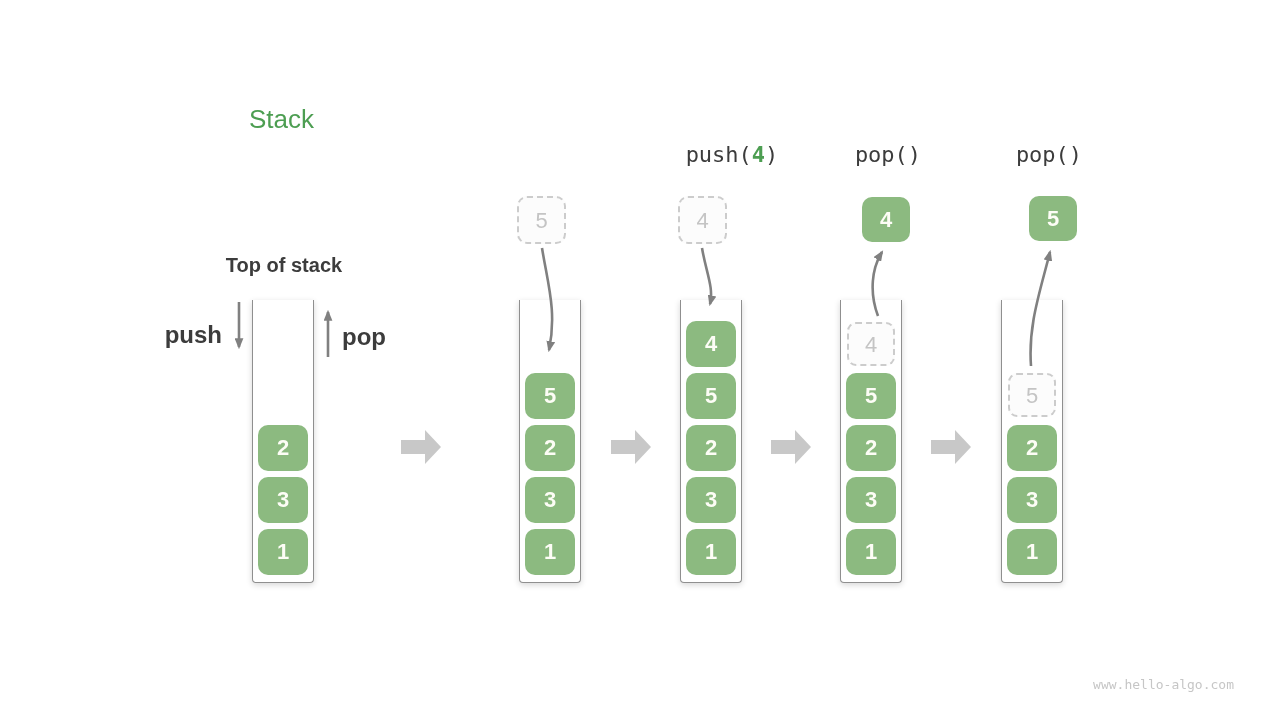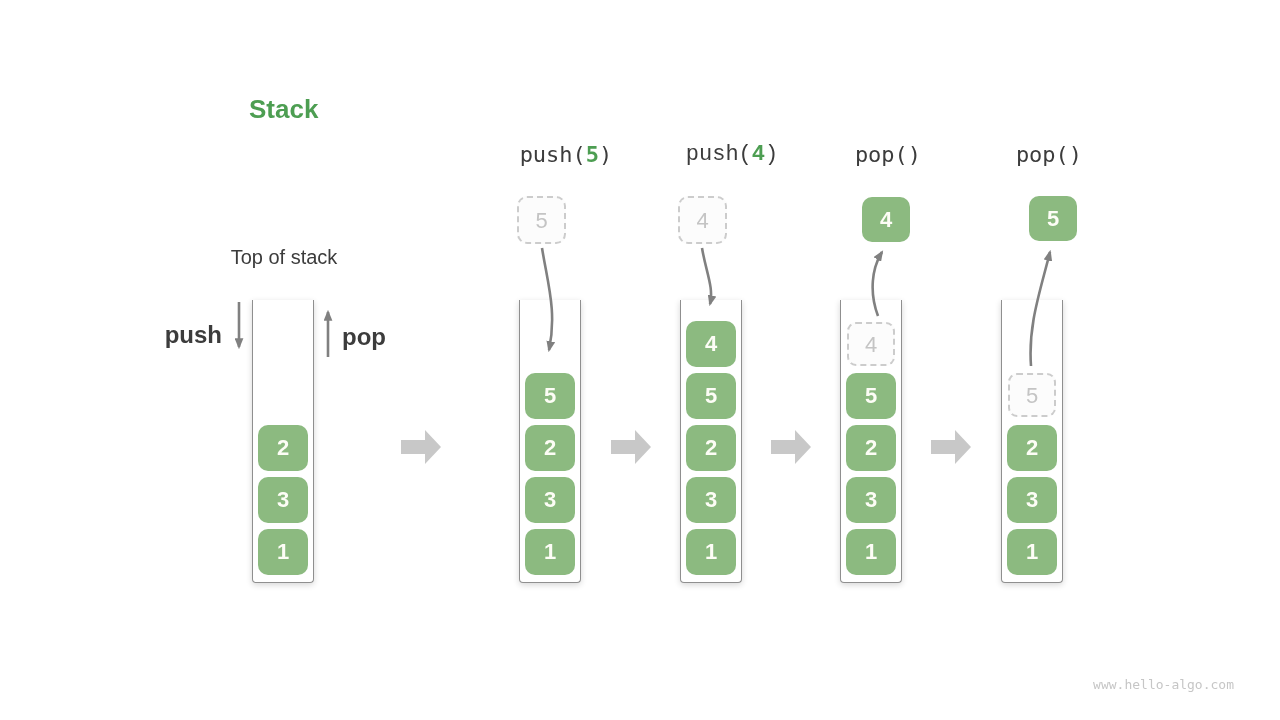--- a/index.html
+++ b/index.html
@@ -11,26 +11,26 @@
     --ghost_gray:#C4C4C4;
     --container_border:#8F8F8F;
     --watermark_gray:#C6C6C6;
   }
   html,body{margin:0;padding:0;background:#fff;}
   .canvas{
     position:relative;width:1280px;height:720px;background:#ffffff;
     overflow:hidden;font-family:"Liberation Sans",sans-serif;
   }
   .title{
-    position:absolute;left:249px;top:94px;
-    font-size:26px;font-weight:bold;color:var(--green_accent);
+    position:absolute;left:249px;top:104px;
+    font-size:26px;font-weight:normal;color:var(--green_accent);
   }
   .side-label{
-    position:absolute;font-size:20px;font-weight:normal;color:var(--text_dark);
-    width:200px;text-align:center;
+    position:absolute;font-size:20px;font-weight:bold;color:var(--text_dark);
+    width:200px;text-align:center;margin-top:8px;
   }
   .pushpop-label{
     position:absolute;font-size:24px;font-weight:bold;color:var(--text_dark);
   }
   .op-label{
     position:absolute;top:142px;width:160px;text-align:center;
     font-family:"DejaVu Sans Mono","Liberation Mono",monospace;
     font-size:22px;color:var(--text_dark);white-space:pre;
   }
   .op-label .op-arg{color:var(--green_accent);font-weight:bold;}
@@ -79,22 +79,21 @@
 </head>
 <body>
 
 <div class="canvas">
 
   <div class="title">Stack</div>
   <div class="side-label" style="left:184px;top:246px;">Top of stack</div>
   <div class="pushpop-label" style="left:122px;top:321px;width:100px;text-align:right;">push</div>
   <div class="pushpop-label" style="left:342px;top:323px;">pop</div>
 
-  <div class="op-label" style="left:486px;"><span>push(</span><span class="op-arg">5</span><span>)</span></div>
-  <div class="op-label" style="left:652px;font-family:Liberation Mono, monospace;"><span>push(</span><span class="op-arg">4</span><span>)</span></div>
+  <div class="op-label" style="left:652px;"><span>push(</span><span class="op-arg">4</span><span>)</span></div>
   <div class="op-label" style="left:808px;"><span>pop()</span><span class="op-arg"></span><span></span></div>
   <div class="op-label" style="left:969px;"><span>pop()</span><span class="op-arg"></span><span></span></div>
 
   <div class="stack-container" style="left:252px;"></div>
   <div class="cell" style="left:258px;top:425px;">2</div>
   <div class="cell" style="left:258px;top:477px;">3</div>
   <div class="cell" style="left:258px;top:529px;">1</div>
 
   <div class="stack-container" style="left:519px;"></div>
   <div class="float-dashed" style="left:517px;">5</div>

